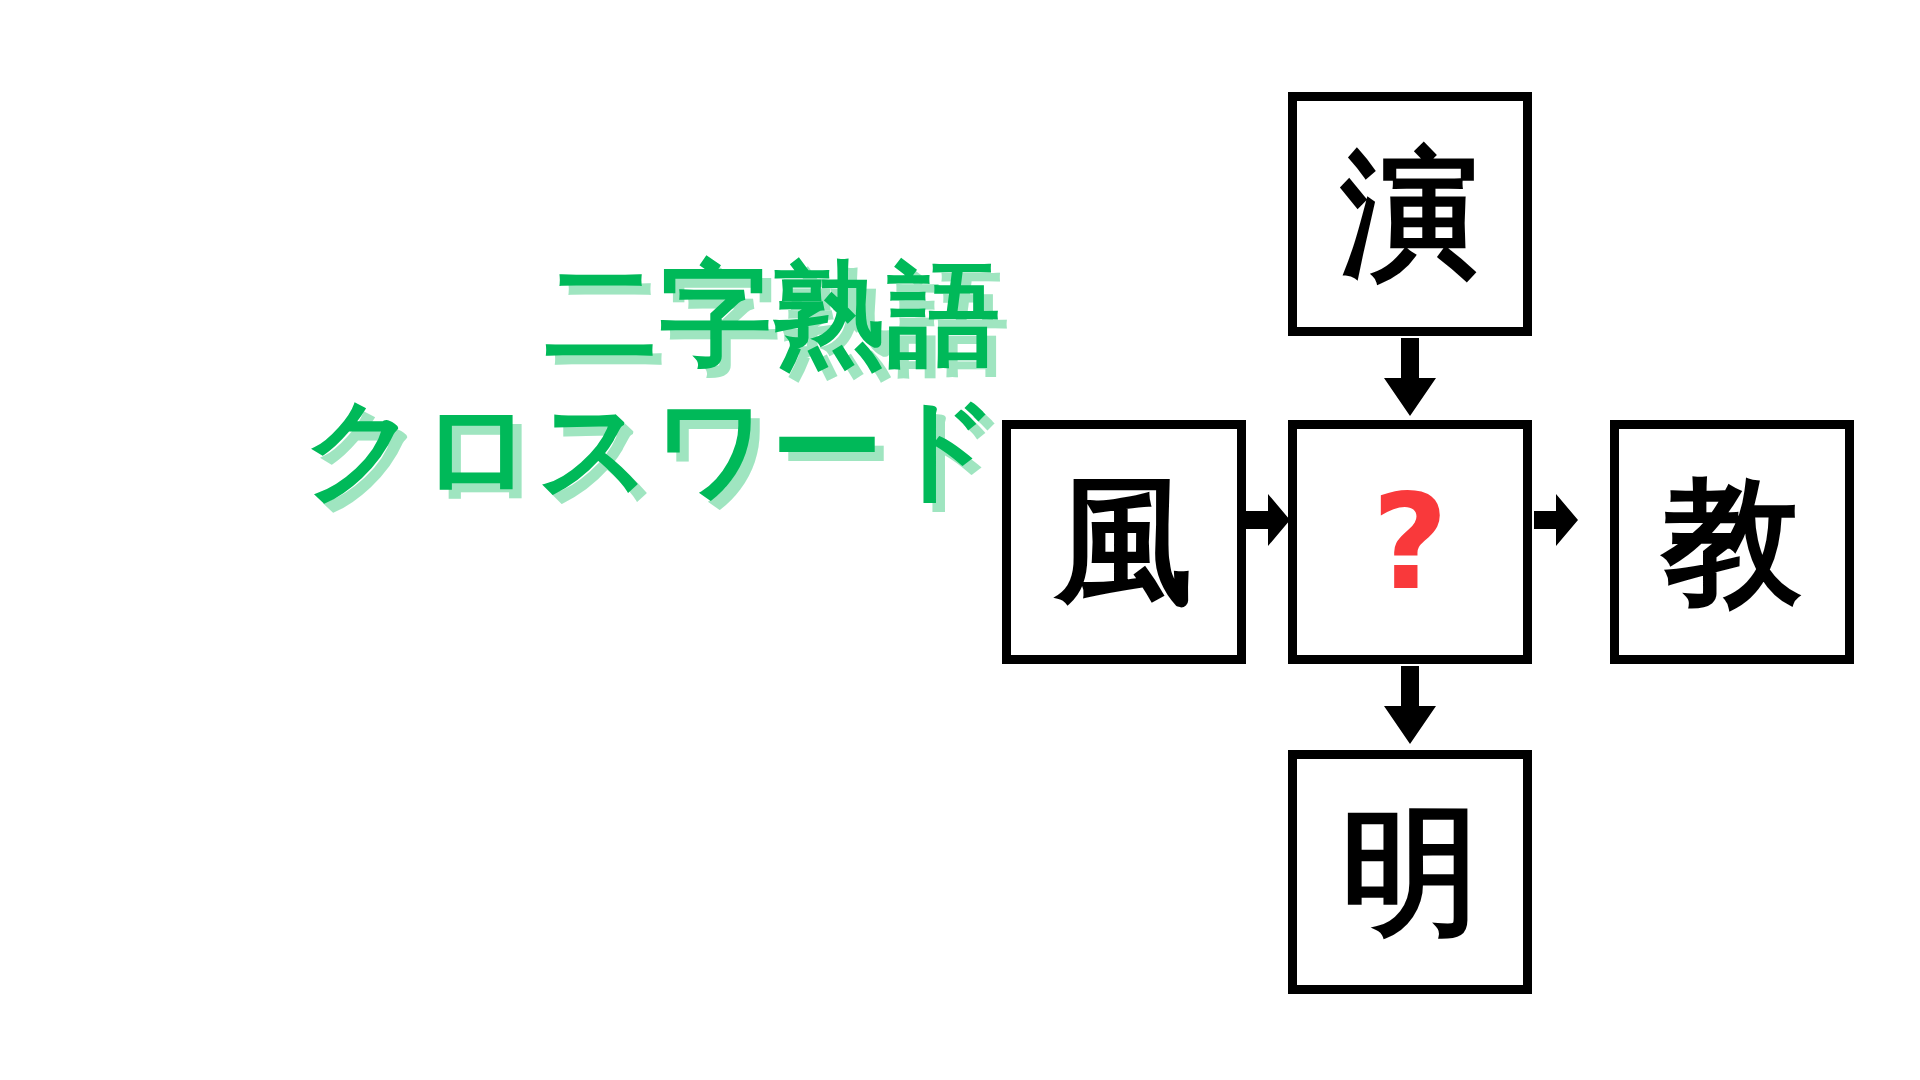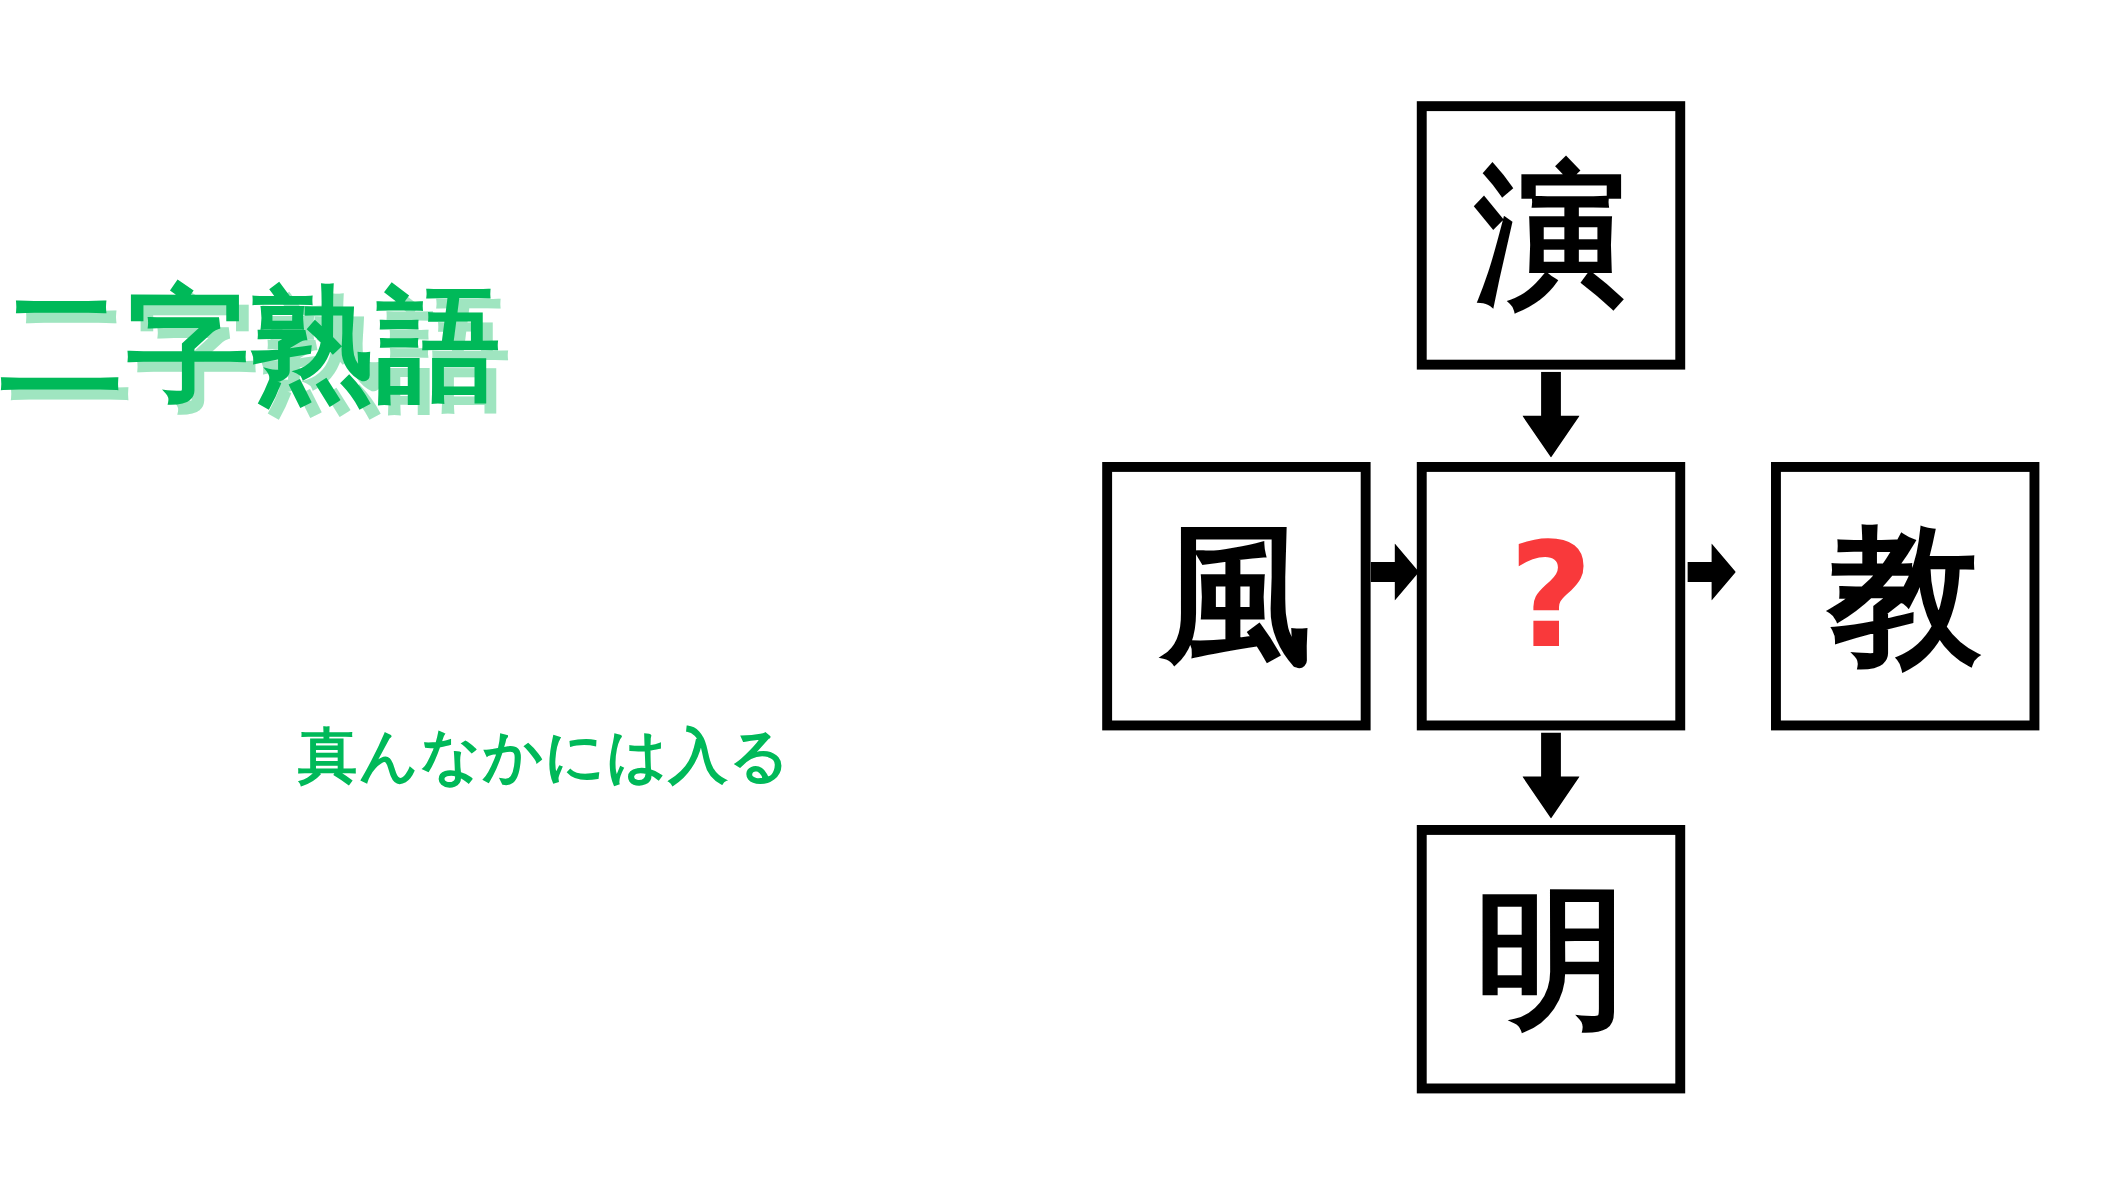--- a/index.html
+++ b/index.html
@@ -25,24 +25,24 @@
   #left-panel {
     position: absolute;
     left: 0;
     top: 0;
     width: 990px;
     height: 1080px;
   }
 
   .title-block {
     position: absolute;
-    left: 0;
+    left: 12px;
     top: 250px;
     width: 990px;
-    text-align: left;
+    text-align: right;
   }
 
   .title-line {
     font-family: "DejaVu Sans", "Liberation Sans", sans-serif;
     font-weight: bold;
     color: #00B959;
     letter-spacing: 0.02em;
     line-height: 1.16;
     white-space: nowrap;
   }
@@ -130,24 +130,24 @@
 </style>
 </head>
 <body>
 
 <div id="stage">
 
   <div id="left-panel">
 
     <div class="title-block">
       <div class="title-line title-line-1">二字熟語</div>
+      <div class="title-line title-line-2">クロスワード</div>
     </div>
 
     <div class="subtitle-block">
-      <div class="subtitle-line">真んなかには入る</div>
     </div>
 
   </div>
 
   <div id="crossword">
 
     <div class="cell" id="cell-top">
       <span class="cell-glyph">演</span>
     </div>
 

